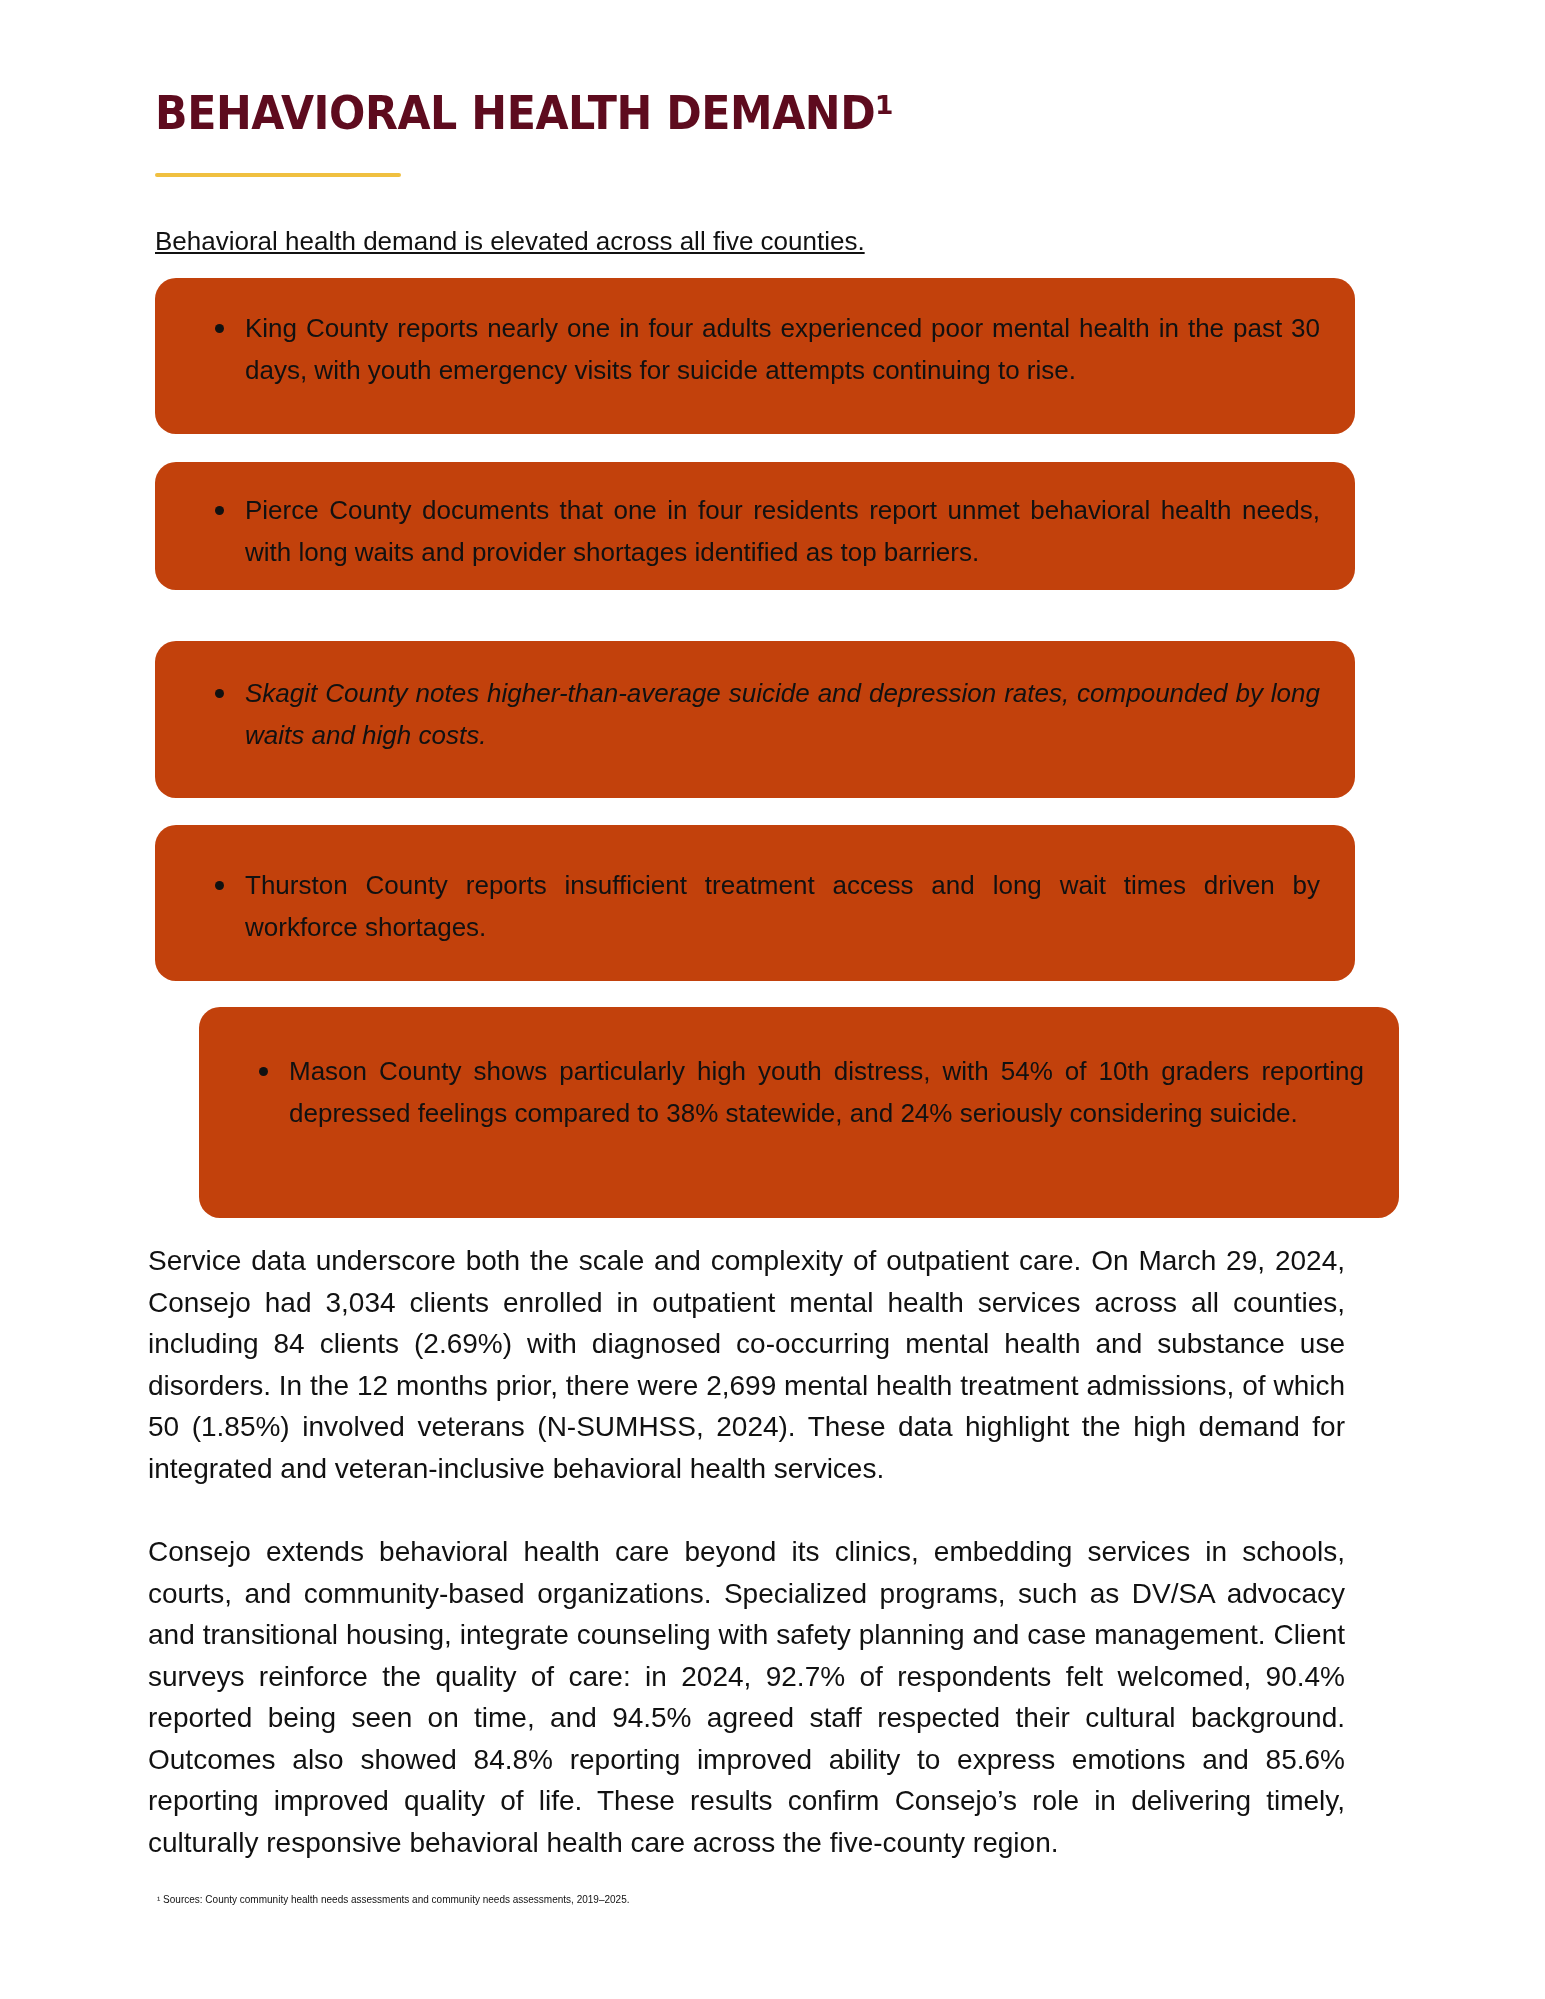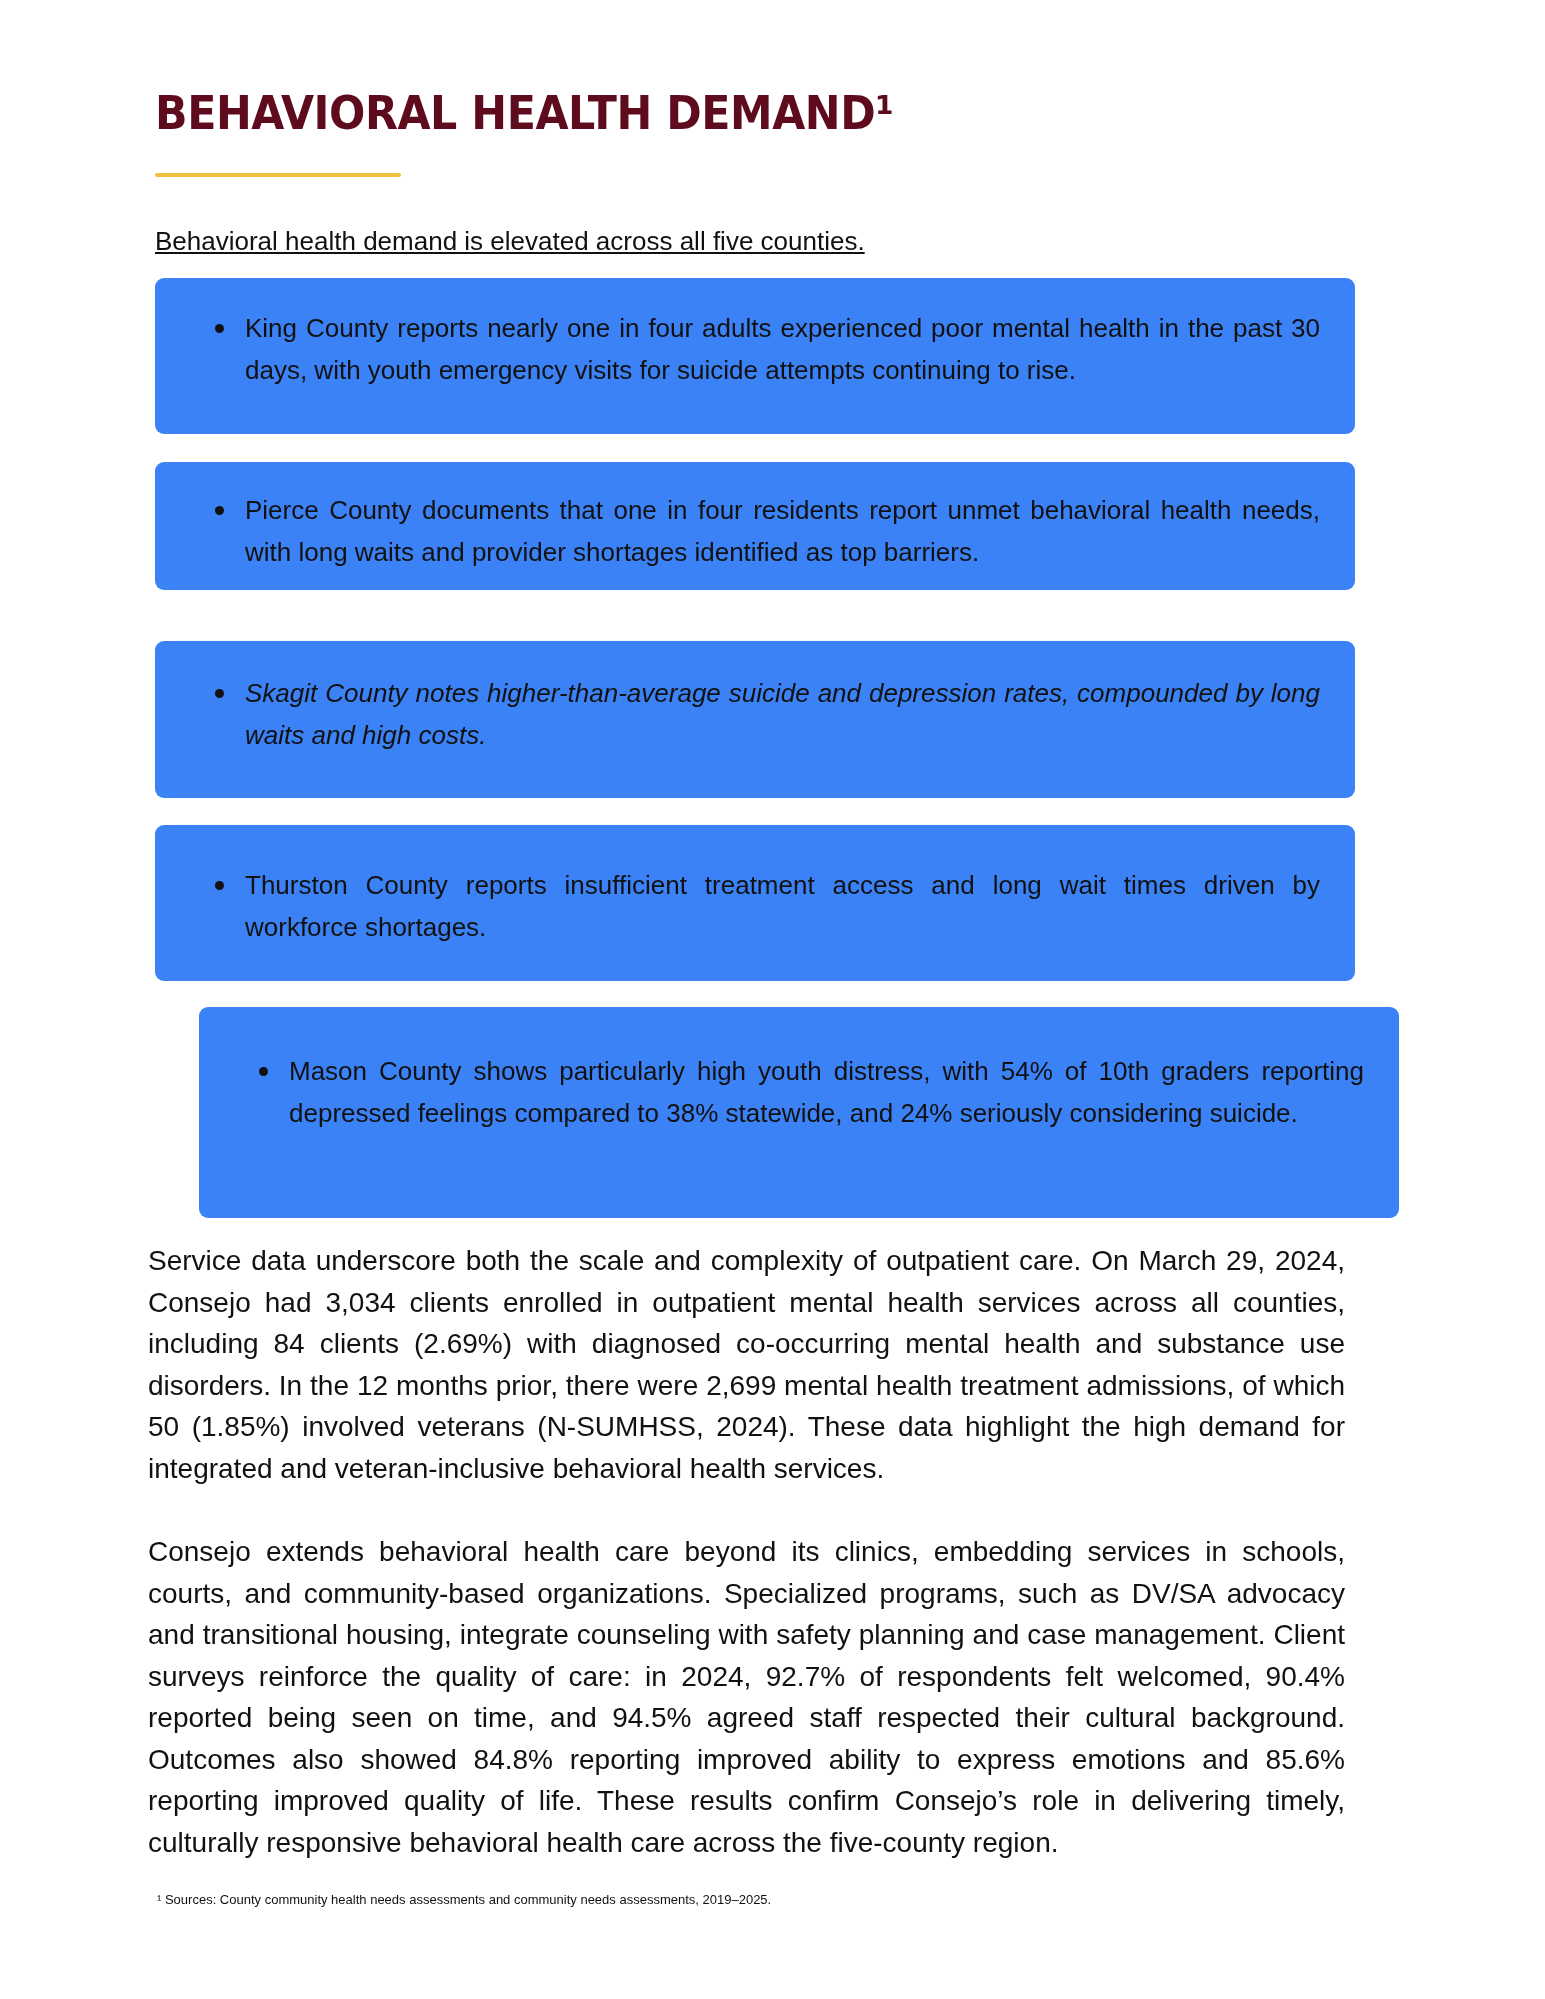--- a/index.html
+++ b/index.html
@@ -51,22 +51,22 @@
       margin: 0;
       font-size: 26px;
       line-height: 34px;
       white-space: nowrap;
       text-decoration: underline;
     }
     .box {
       position: absolute;
       left: 155px;
       width: 1200px;
-      background: #3b82f6;
-      border-radius: 9px;
+      background: #c2410c;
+      border-radius: 21px;
       box-sizing: border-box;
     }
     .box ul {
       margin: 0;
       padding: 0;
       list-style: none;
     }
     .box li {
       position: absolute;
       left: 90px;
@@ -93,21 +93,21 @@
       font-size: 28px;
       line-height: 41.5px;
       text-align: justify;
       text-align-last: left;
     }
     .footnote {
       position: absolute;
       left: 157px;
       top: 1892px;
       margin: 0;
-      font-size: 13px;
+      font-size: 10px;
       line-height: 16px;
       white-space: nowrap;
       color: #111111;
     }
   </style>
 </head>
 <body>
 
 <div class="page">
 

